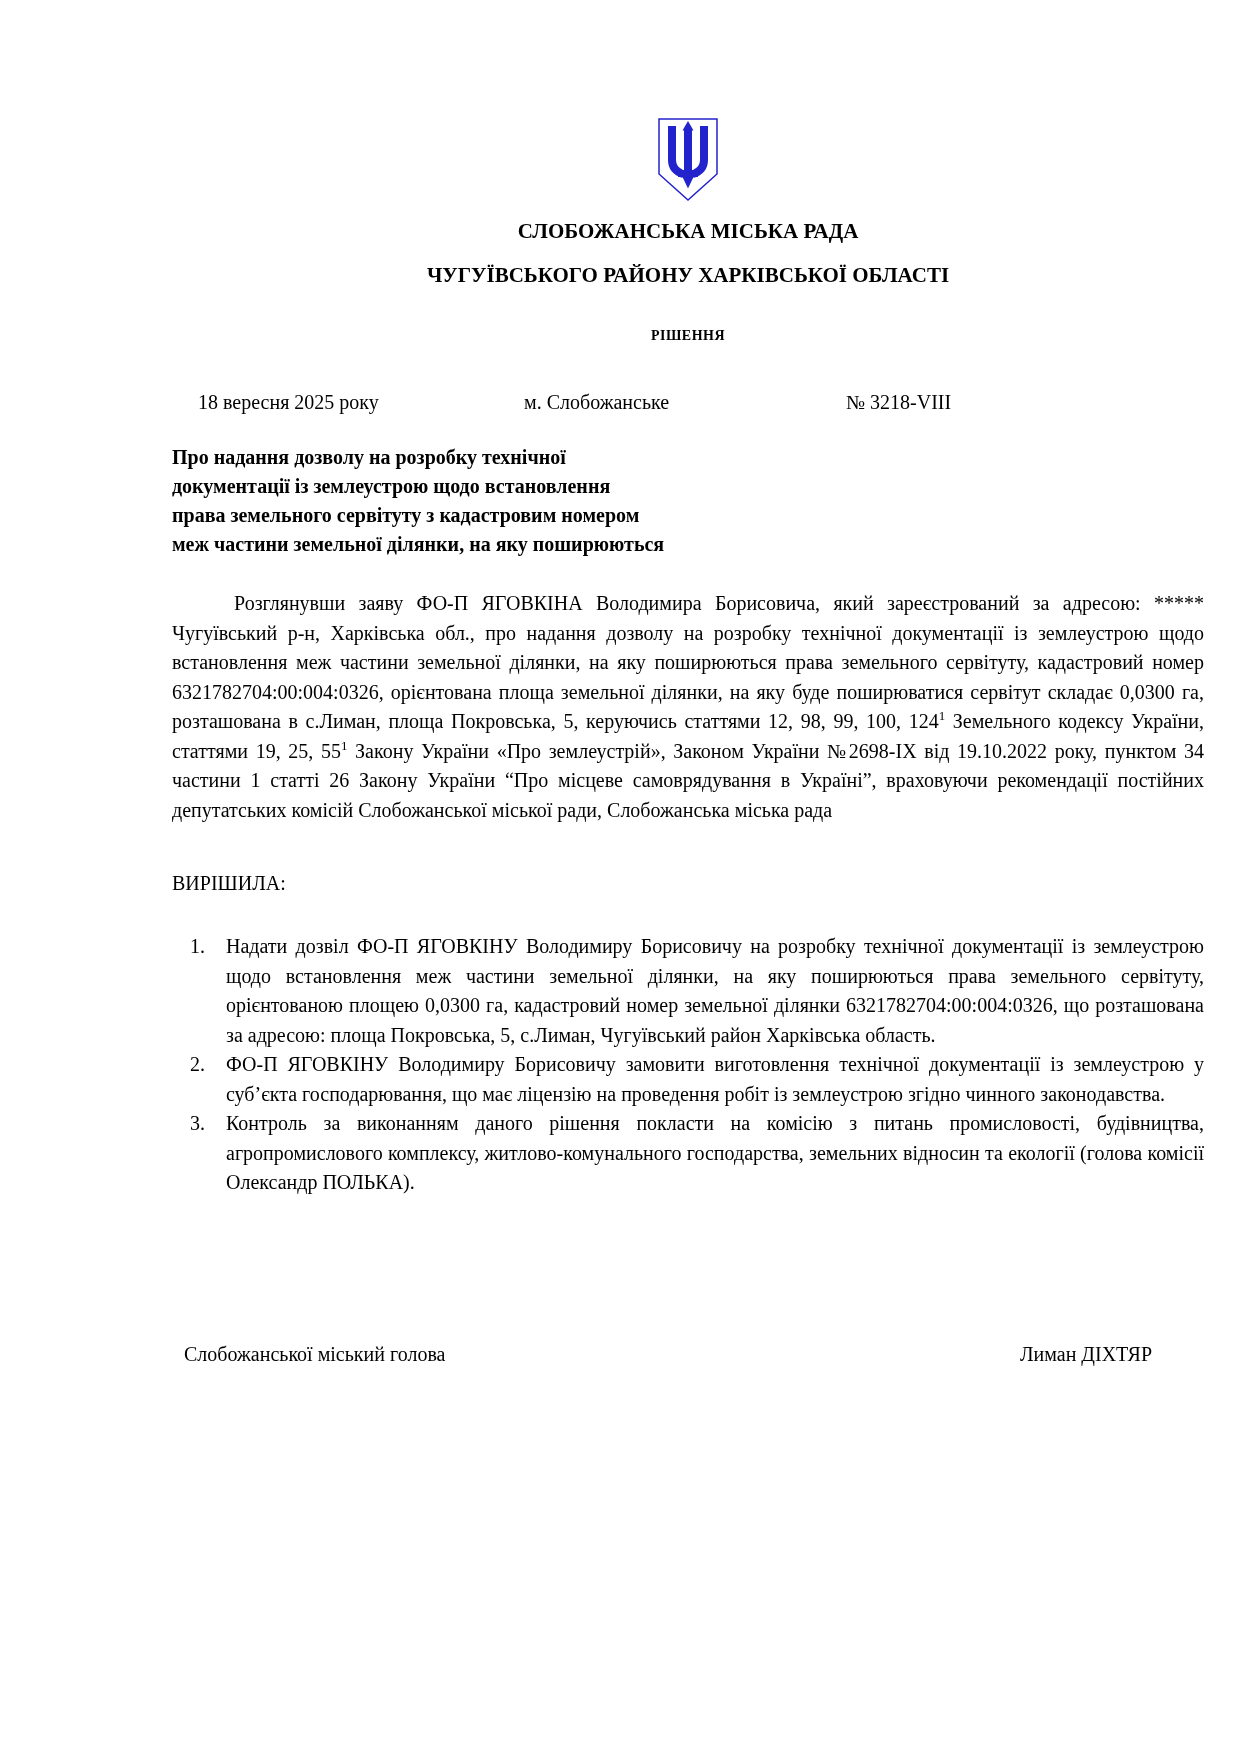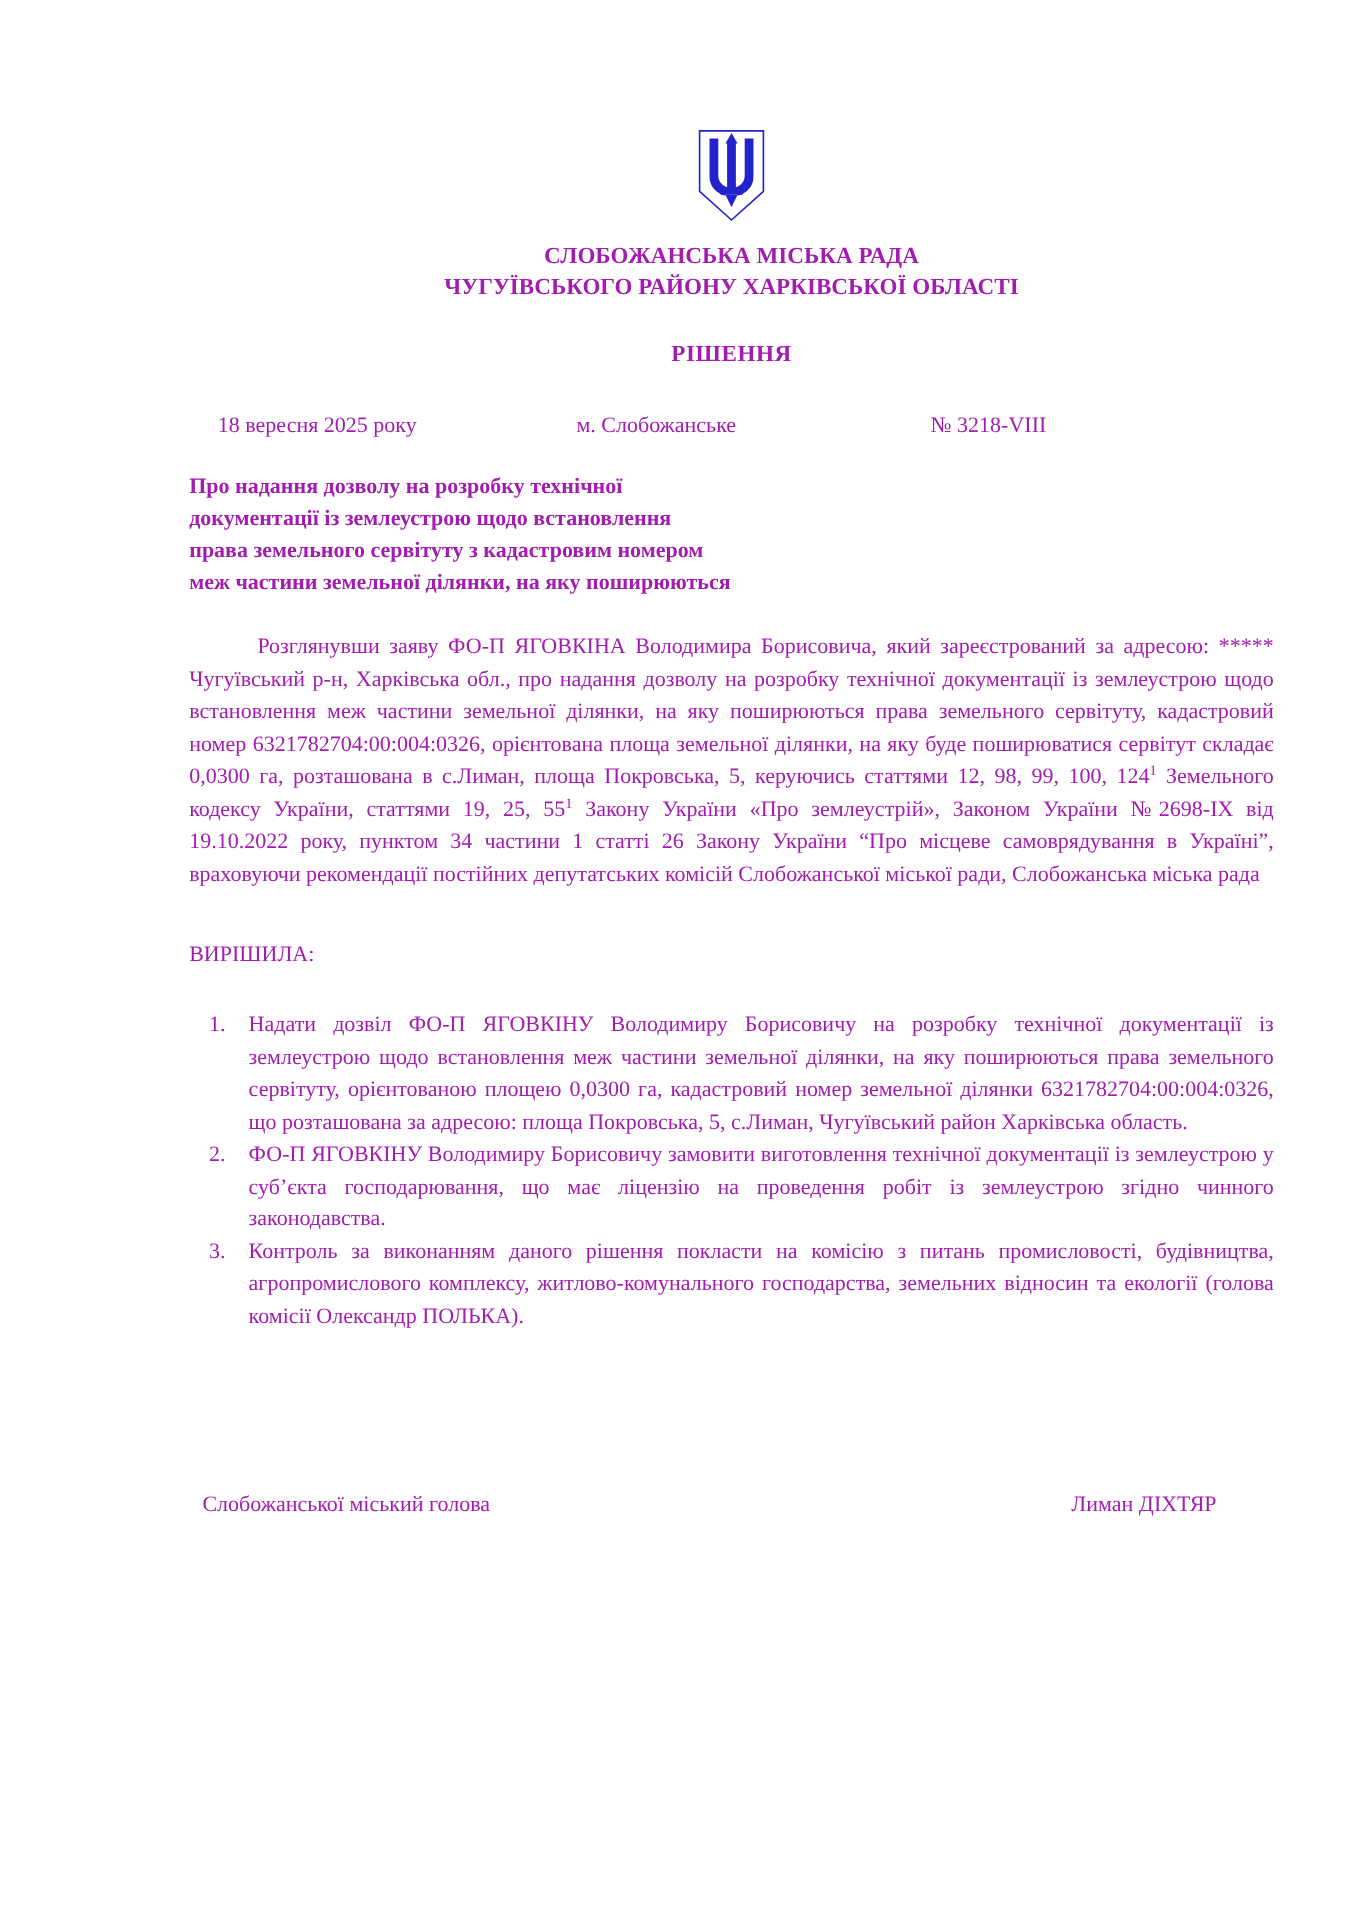--- a/index.html
+++ b/index.html
@@ -1,32 +1,32 @@
 <!DOCTYPE html>
 <html lang="uk"><head>
 <meta charset="utf-8">
 <style>
   html,body{margin:0;padding:0;background:#ffffff;}
   .page{
     position:relative;
     width:1240px;height:1754px;
     box-sizing:border-box;
     background:#ffffff;
-    color:#a21caf;
+    color:#000000;
     font-family:"Liberation Serif","DejaVu Serif",serif;
     font-size:20px;
     overflow:hidden;
-    padding:0 82px 0 172px;
+    padding:0 36px 0 172px;
   }
   .emblem-wrap{margin-top:116px;text-align:center;}
   .emblem-wrap svg{display:inline-block;}
-  .org-line{font-weight:bold;font-size:21px;line-height:28px;text-align:center;margin-top:0;}
+  .org-line{font-weight:bold;font-size:21px;line-height:28px;text-align:center;margin-top:16px;}
   .org-line.first{margin-top:8px;}
   .session-line{font-size:19px;line-height:26px;text-align:center;margin-top:2px;}
-  .doc-type{font-weight:bold;font-size:21px;line-height:26px;text-align:center;margin-top:34px;letter-spacing:.5px;}
+  .doc-type{font-weight:bold;font-size:14px;line-height:26px;text-align:center;margin-top:34px;letter-spacing:.5px;}
   .meta-row{display:flex;margin-top:40px;line-height:26px;justify-content:space-between;}
   .meta-date{width:352px;padding-left:26px;box-sizing:border-box;}
   .meta-place{width:322px;}
   .meta-number{flex:1;}
   .subject{margin-top:28px;font-weight:bold;line-height:29px;}
   .preamble{margin-top:30px;text-align:justify;line-height:29.5px;text-indent:62px;}
   sup{font-size:13px;line-height:0;}
   .resolved{margin-top:44px;line-height:29px;}
   .items{margin-top:34px;}
   .item{position:relative;padding-left:54px;text-align:justify;line-height:29.5px;}

